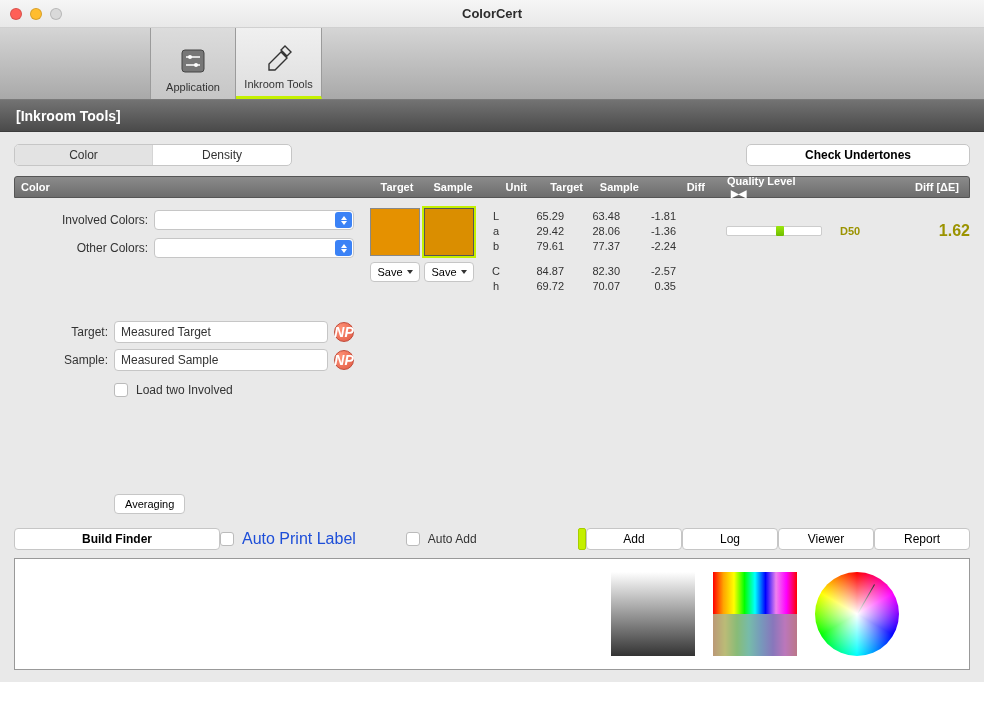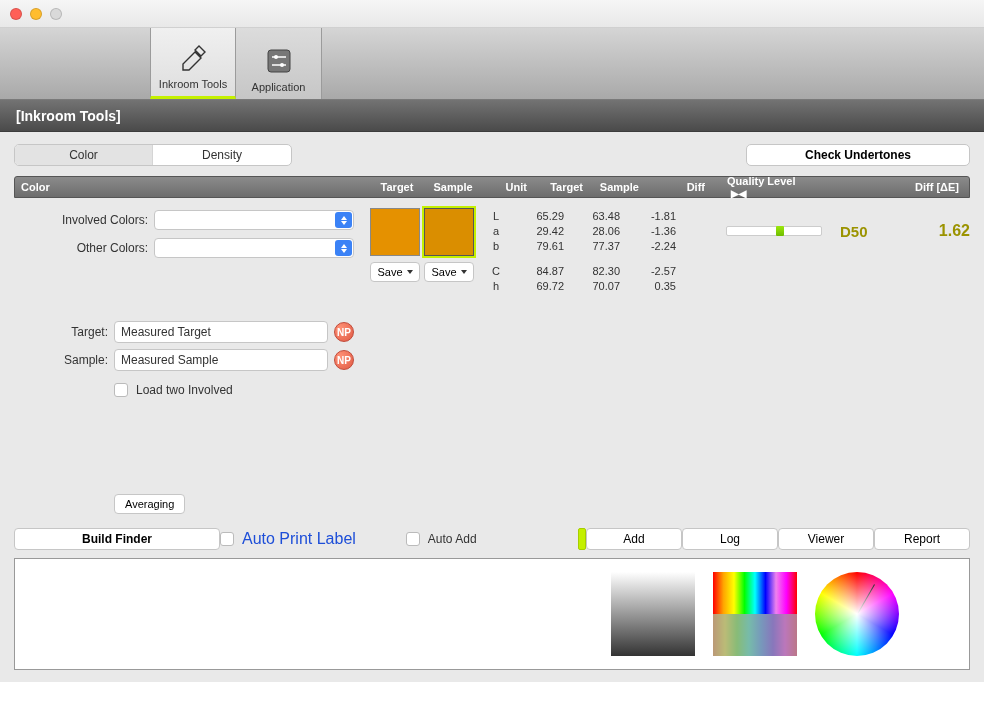--- a/index.html
+++ b/index.html
@@ -48,21 +48,21 @@
 .rightcol{ flex: 1; }
 
 
 .formrow { display: flex; align-items: center; height: 24px; margin-bottom: 4px; }
 .formrow label { width: 140px; text-align: right; font-size: 12px; color: #333; padding-right: 6px; }
 .select { flex: 1; height: 20px; border: 1px solid #c6c6c6; border-radius: 4px; background: #fff; position: relative; }
 .select .arrows { position: absolute; right: 1px; top: 1px; bottom: 1px; width: 17px; border-radius: 3px; background: #3b82f6; display: flex; flex-direction: column; align-items: center; justify-content: center; color: #fff; }
 .select .arrows::before { content:""; border-left:3px solid transparent; border-right:3px solid transparent; border-bottom:4px solid #fff; margin-bottom:1px; }
 .select .arrows::after  { content:""; border-left:3px solid transparent; border-right:3px solid transparent; border-top:4px solid #fff; }
 .textin { flex: 1; height: 22px; border: 1px solid #c6c6c6; border-radius: 4px; background: #fff; font-size: 12px; padding: 0 6px; color: #333; }
-.np-badge { width: 20px; height: 20px; border-radius: 50%; background: radial-gradient(circle at 30% 30%, #ff9277, #e05a44); color:#fff; font-size:10px; font-weight:700; display:flex; align-items:center; justify-content:center; margin-left:6px; border:1px solid #c24b3a; }
+.np-badge { width: 20px; height: 20px; border-radius: 50%; background: radial-gradient(circle at 30% 30%, #ff9277, #e05a44); color:#fff; font-size:14px; font-weight:700; display:flex; align-items:center; justify-content:center; margin-left:6px; border:1px solid #c24b3a;font-style:italic; }
 .checkbox { width:14px; height:14px; border:1px solid #bbb; border-radius:3px; background:#fff; margin-right:8px; }
 .small-btn { display: inline-flex; align-items: center; justify-content: center; font-size: 11px; background: #fff; border:1px solid #c6c6c6; border-radius:4px; height:20px; padding: 8px 10px; }
 
 
 .swatches { display: flex; gap: 4px; }
 .sw { width: 50px; height: 48px; border: 1px solid #888; }
 .sw.sample { outline: 2px solid #c4f000; outline-offset: 0; border-color:#555; }
 .save-row { display:flex; gap:4px; margin-top:6px; }
 .save-row .small-btn { width:50px; justify-content: center; }
 .save-row .small-btn::after { content:""; margin-left:4px; border-left:3px solid transparent; border-right:3px solid transparent; border-top:4px solid #333; }
@@ -70,21 +70,21 @@
 .labtable { margin-left: 10px; font-size: 11px; color: #333; }
 .labtable .row { display:flex; height:15px; align-items:center; }
 .labtable .unit { width: 24px; text-align:center; }
 .labtable .val  { width: 56px; text-align:right; }
 .labtable .gap  { height: 10px; }
 
 
 .quality { display:flex; align-items:center; }
 .qbar { width: 96px; height: 10px; border:1px solid #ccc; background: linear-gradient(to right,#fff,#fff); border-radius:2px; position:relative; }
 .qbar .mark { position:absolute; left:52%; top:-1px; bottom:-1px; width:8px; background: linear-gradient(#9be80a,#6fbc00); border-radius:1px; }
-.qillum { font-size: 15px; color:#9b9300; margin-left:18px; font-weight:600; }
+.qillum { font-size: 11px; color:#9b9300; margin-left:18px; font-weight:600; }
 .qde { font-size: 16px; color:#9b9300; font-weight:700; margin-left:auto; }
 
 .qlabel-icons { display:inline-flex; margin-left:4px; gap:1px; font-size:10px; }
 
 
 .actions { display:flex; align-items:center; margin-top: 14px; }
 .actions .btn { display:flex; align-items:center; justify-content:center; background:#fff; border:1px solid #c6c6c6; border-radius:4px; height:22px; font-size:12px; }
 .greenbar { width:8px; height:22px; background:#c4f000; border:1px solid #a8ce00; border-radius:2px; }
 
 
@@ -103,43 +103,44 @@
 </style>
 </head>
 <body>
 
 <div class="titlebar">
   <div class="traffic">
     <div class="light close"></div>
     <div class="light min"></div>
     <div class="light max"></div>
   </div>
+  <div class="title">ColorCert</div>
 </div>
 
 <div class="toolbar">
-  <div class="tool-btn active">
-    <span class="icon">
-      <svg viewBox="0 0 32 32">
-          <path d="M22 4 l6 6 -4 4 -6-6z M18 10 l6 6 -12 12 -6 0 0-6z" fill="none" stroke="#333" stroke-width="1.4"></path>
-        </svg>
-    </span>
-    <span>Inkroom Tools</span>
-  </div>
   <div class="tool-btn inactive">
     <span class="icon">
       <svg viewBox="0 0 32 32">
           <rect x="5" y="5" width="22" height="22" rx="3" fill="#777" stroke="#444"></rect>
           <line x1="9" y1="12" x2="23" y2="12" stroke="#fff" stroke-width="1.5"></line>
           <line x1="9" y1="20" x2="23" y2="20" stroke="#fff" stroke-width="1.5"></line>
           <circle cx="13" cy="12" r="2" fill="#fff"></circle>
           <circle cx="19" cy="20" r="2" fill="#fff"></circle>
         </svg>
     </span>
     <span>Application</span>
   </div>
+  <div class="tool-btn active">
+    <span class="icon">
+      <svg viewBox="0 0 32 32">
+          <path d="M22 4 l6 6 -4 4 -6-6z M18 10 l6 6 -12 12 -6 0 0-6z" fill="none" stroke="#333" stroke-width="1.4"></path>
+        </svg>
+    </span>
+    <span>Inkroom Tools</span>
+  </div>
 </div>
 
 <div class="subheader">[Inkroom Tools]</div>
 
 <div class="content">
 
   <div class="tabrows">
     <div class="segmented" style="width:278px">
       <div class="seg active" style="width:50%">Color</div>
       <div class="seg" style="width:50%">Density</div>

